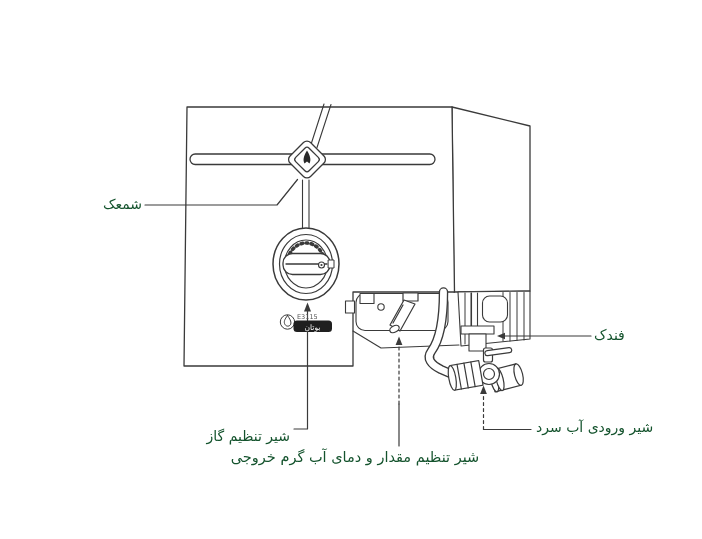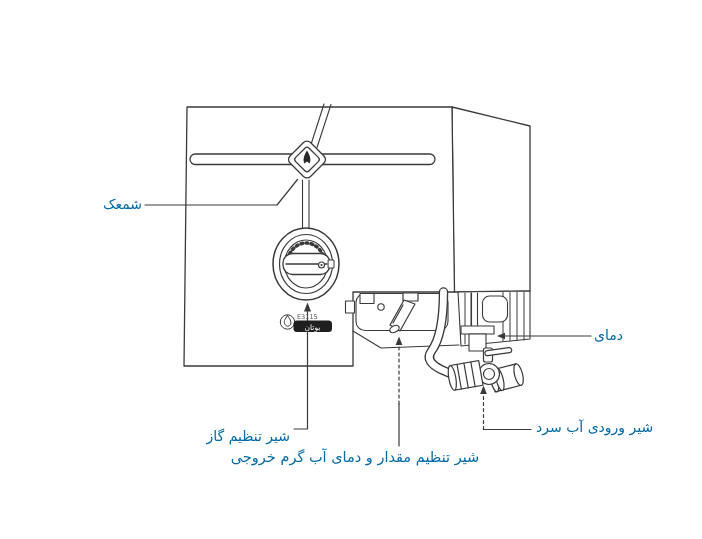--- a/index.html
+++ b/index.html
@@ -3,21 +3,21 @@
 <meta charset="utf-8">
 <style>
   html,body{margin:0;padding:0;background:#ffffff;}
   .stage{
     position:relative;width:702px;height:539px;background:#ffffff;overflow:hidden;
     font-family:"DejaVu Sans",sans-serif;color:#3b3b3b;
   }
   .stage svg{position:absolute;left:0;top:0;}
   .lbl{
     position:absolute;white-space:nowrap;direction:rtl;
-    font-size:14px;line-height:17px;color:#0369a1;font-weight:500;
+    font-size:14px;line-height:17px;color:#14532d;font-weight:500;
   }
   .lbl-pilot{right:560px;top:196px;}
   .lbl-igniter{left:594px;top:327px;}
   .lbl-gas{right:412px;top:428px;}
   .lbl-hot{left:355px;top:449px;transform:translateX(-50%);font-size:14.5px;}
   .lbl-cold{left:536px;top:419px;}
 </style>
 </head>
 <body>
 
@@ -147,18 +147,18 @@
     </g>
     <g stroke-width="1.2">
       <polyline points="483.5,429.5 531,429.5"></polyline>
       <line x1="483.5" y1="429.5" x2="483.5" y2="392.5" stroke-dasharray="3 3"></line>
       <polygon points="483.5,385.5 480.1,394 486.9,394" fill="#3a3a3a" stroke="none"></polygon>
     </g>
   </g>
 </svg>
 
 <div class="lbl lbl-pilot">شمعک</div>
-<div class="lbl lbl-igniter">دمای</div>
+<div class="lbl lbl-igniter">فندک</div>
 <div class="lbl lbl-gas">شیر تنظیم گاز</div>
 <div class="lbl lbl-hot">شیر تنظیم مقدار و دمای آب گرم خروجی</div>
 <div class="lbl lbl-cold">شیر ورودی آب سرد</div>
 
 </div>
 
 </body></html>

